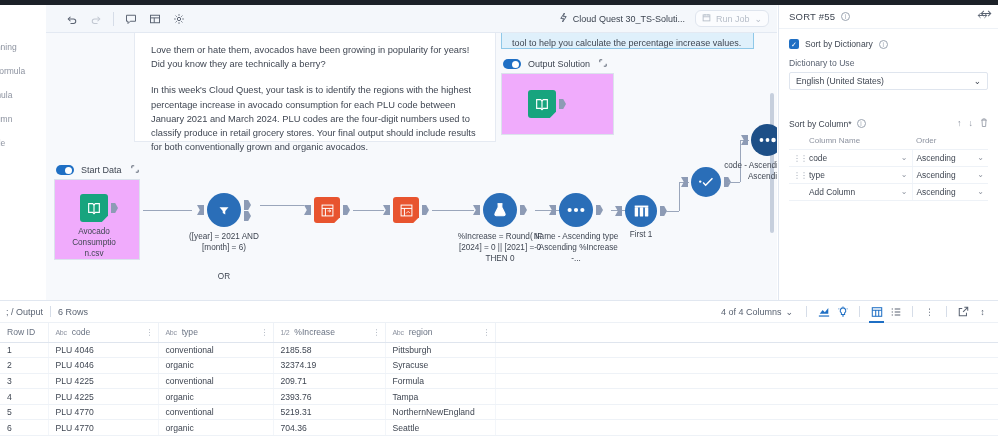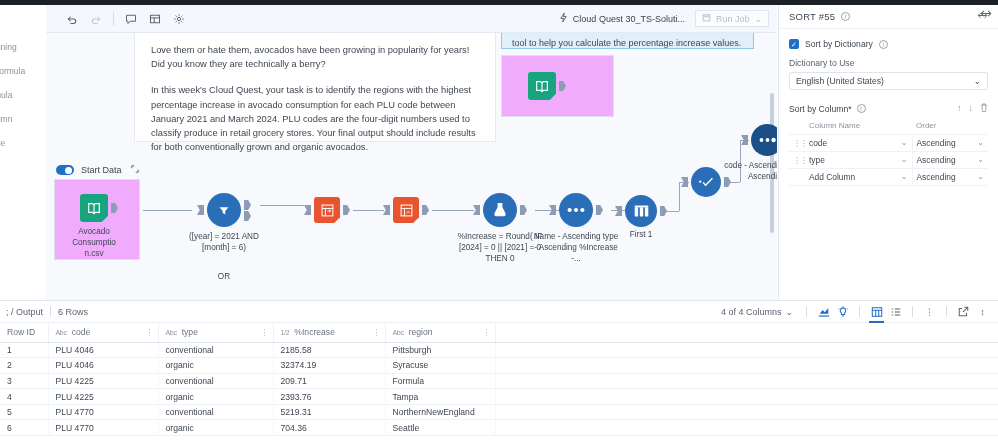--- a/index.html
+++ b/index.html
@@ -39,21 +39,21 @@
   }
   .tb-icon.disabled { color:#c2c8d2; }
   .tb-sep { width:1px; height:14px; background:#d6dde8; margin:0 5px; }
   .tb-spacer { flex:1; }
   .tb-title {
     font-size:9px; color:#3c4450; display:flex; align-items:center; gap:5px;
     margin-right:10px; white-space:nowrap;
   }
   .run-job {
     display:flex; align-items:center; gap:5px; font-size:9px; color:#b6bdc8;
-    border:1px solid #dfe5ee; border-radius:0; padding:2px 6px; margin-right:8px;
+    border:1px solid #dfe5ee; border-radius:6px; padding:2px 6px; margin-right:8px;
     background:#fbfcfe;
   }
 
   
   .canvas {
     position:absolute; left:46px; top:33px; width:731px; height:267px;
     background:#f7f9fc; overflow:hidden;
   }
   .v-scroll {
     position:absolute; right:3px; top:60px; width:4px; height:140px;
@@ -182,21 +182,21 @@
     color:#fff; font-size:7px; line-height:1;
   }
   .cfg-label { font-size:8.6px; color:#3f4652; }
   .cfg-sublabel { font-size:8.6px; color:#5a6372; margin-bottom:4px; }
   .select {
     height:18px; border:1px solid #dfe5ee; border-radius:2px;
     display:flex; align-items:center; justify-content:space-between;
     padding:0 6px; font-size:8.6px; color:#3f4652; background:#fff;
   }
   .sort-head {
-    display:flex; align-items:center; margin:13px 0 4px 0; gap:5px;justify-content:space-between;
+    display:flex; align-items:center; margin:28px 0 4px 0; gap:5px;justify-content:space-between;
   }
   .sort-head-actions { margin-left:auto; display:flex; gap:7px; color:#8d93a0; font-size:9px; }
   table.cfg-table { width:100%; border-collapse:collapse; table-layout:fixed; }
   table.cfg-table th {
     font-size:8px; font-weight:400; color:#8d93a0; text-align:left;
     height:16px; padding:0 4px; border-bottom:1px solid #eef2f7;
   }
   table.cfg-table td {
     font-size:8.4px; color:#3f4652; height:17px; padding:0 4px;
     border-bottom:1px solid #eef2f7; border-right:1px solid #f0f4f9;
@@ -290,20 +290,29 @@
     <div class="note-box">
       <p>Love them or hate them, avocados have been growing in popularity for years! Did you know they are technically a berry?</p>
       <p>In this week's Cloud Quest, your task is to identify the regions with the highest percentage increase in avocado consumption for each PLU code between January 2021 and March 2024. PLU codes are the four-digit numbers used to classify produce in retail grocery stores. Your final output should include results for both conventionally grown and organic avocados.</p>
     </div>
 
     <div class="blue-box">
       <span style="display:block;margin-top:22px">tool to help you calculate the percentage increase values.</span>
     </div>
 
     <div class="container-box" style="left:455px; top:22px; width:113px;">
+      <div class="container-head">
+        <div class="toggle"></div>
+        <span class="container-title">Output Solution</span>
+        <span class="expand-glyph">
+          <svg width="8" height="8" viewBox="0 0 10 10" fill="none" stroke="#5a6372" stroke-width="1.2">
+            <path d="M1 4V1h3M9 6v3H6"></path>
+          </svg>
+        </span>
+      </div>
       <div class="container-body" style="height:62px; position:relative;">
         <div class="node" style="left:26px; top:16px;">
           <div class="node-green">
             <svg width="16" height="16" viewBox="0 0 18 18" fill="none" stroke="#fff" stroke-width="1.3">
               <path d="M3 4h4.5L9 5.5 10.5 4H15v10h-4.5L9 15.5 7.5 14H3z"></path>
                 <path d="M9 5.5v10"></path>
             </svg>
           </div>
           <div class="anchor-out"></div>
         </div>

